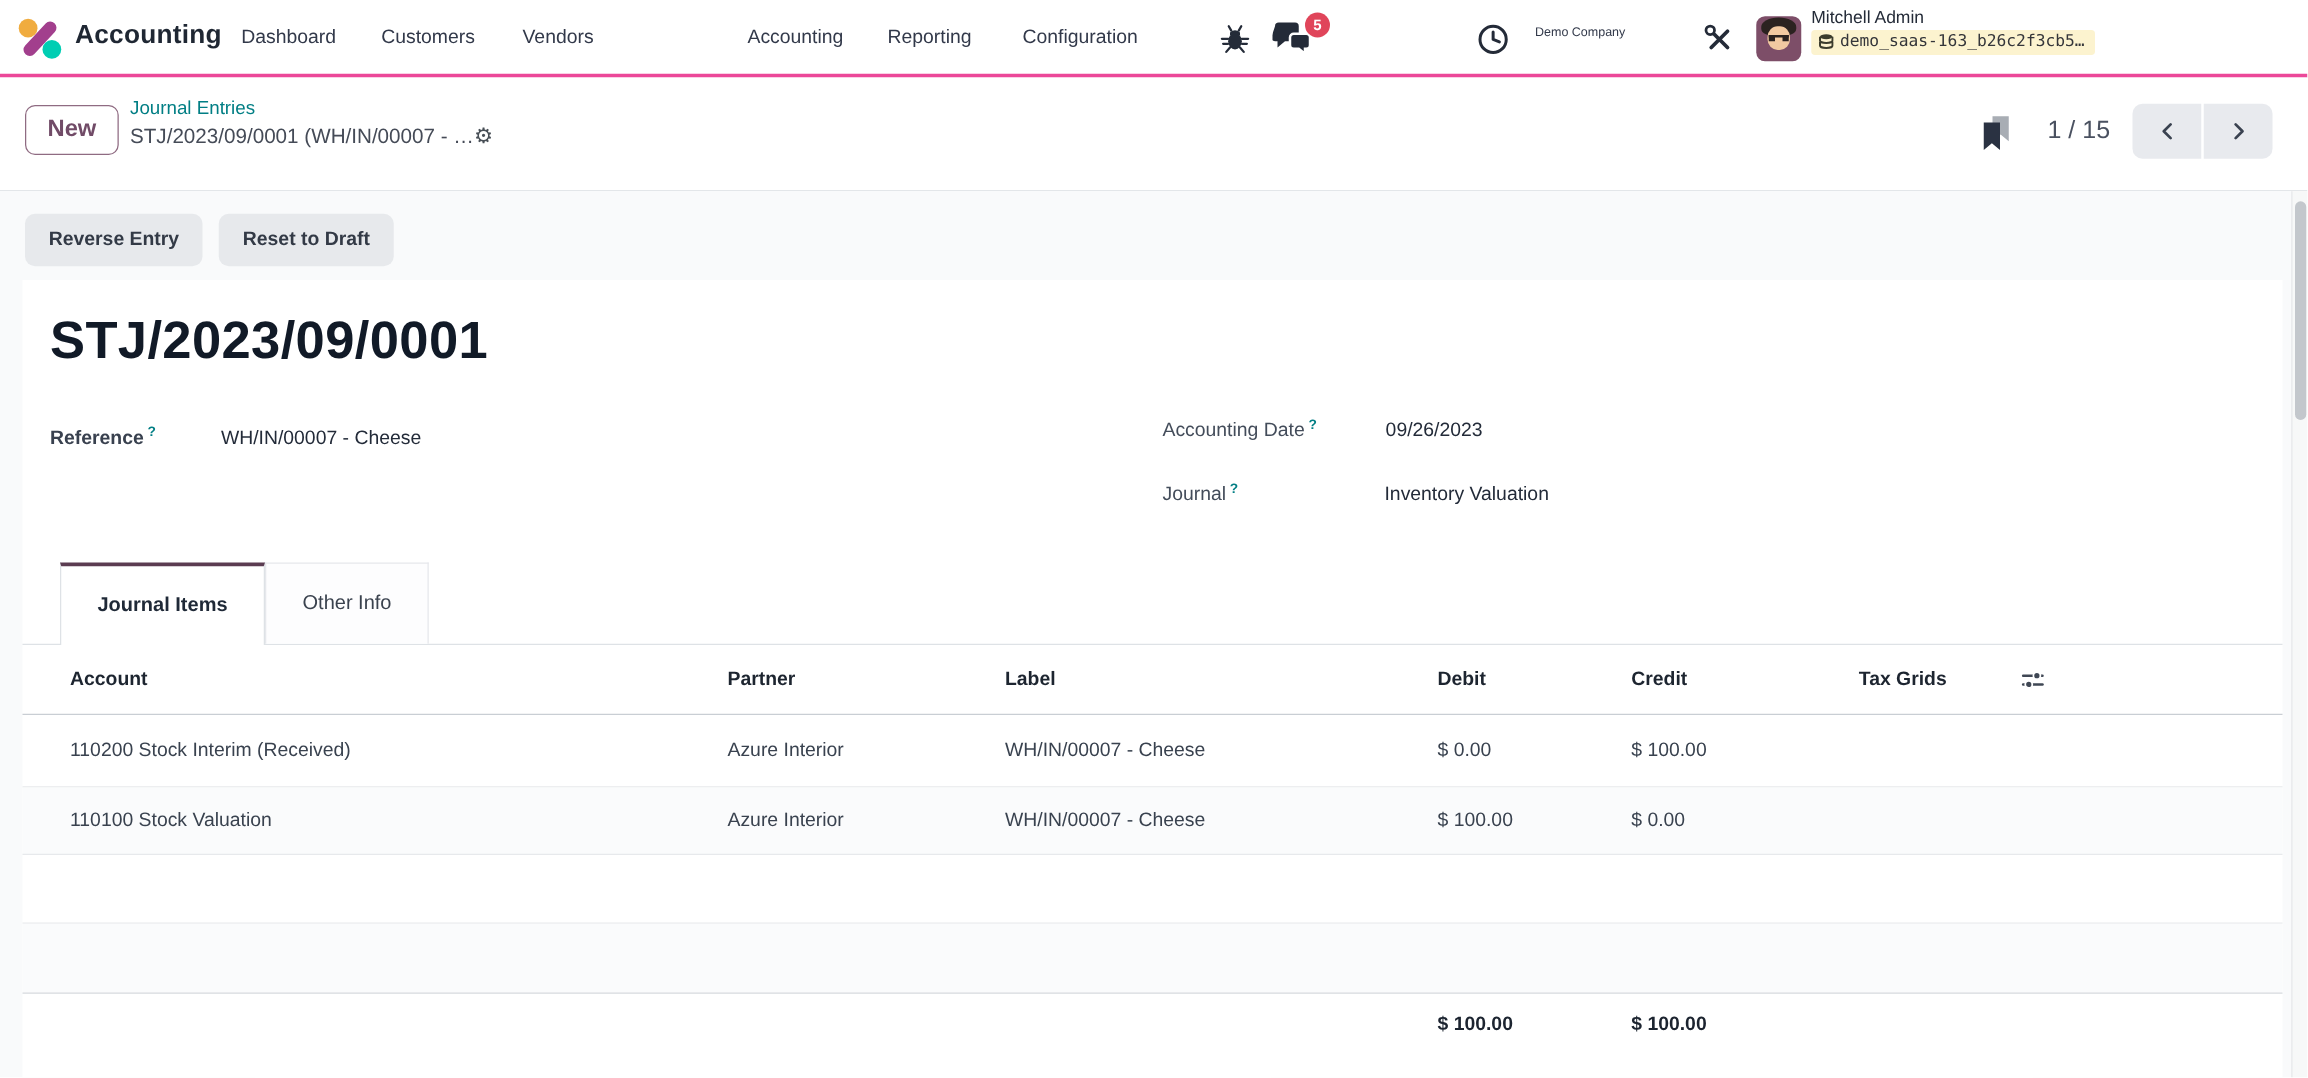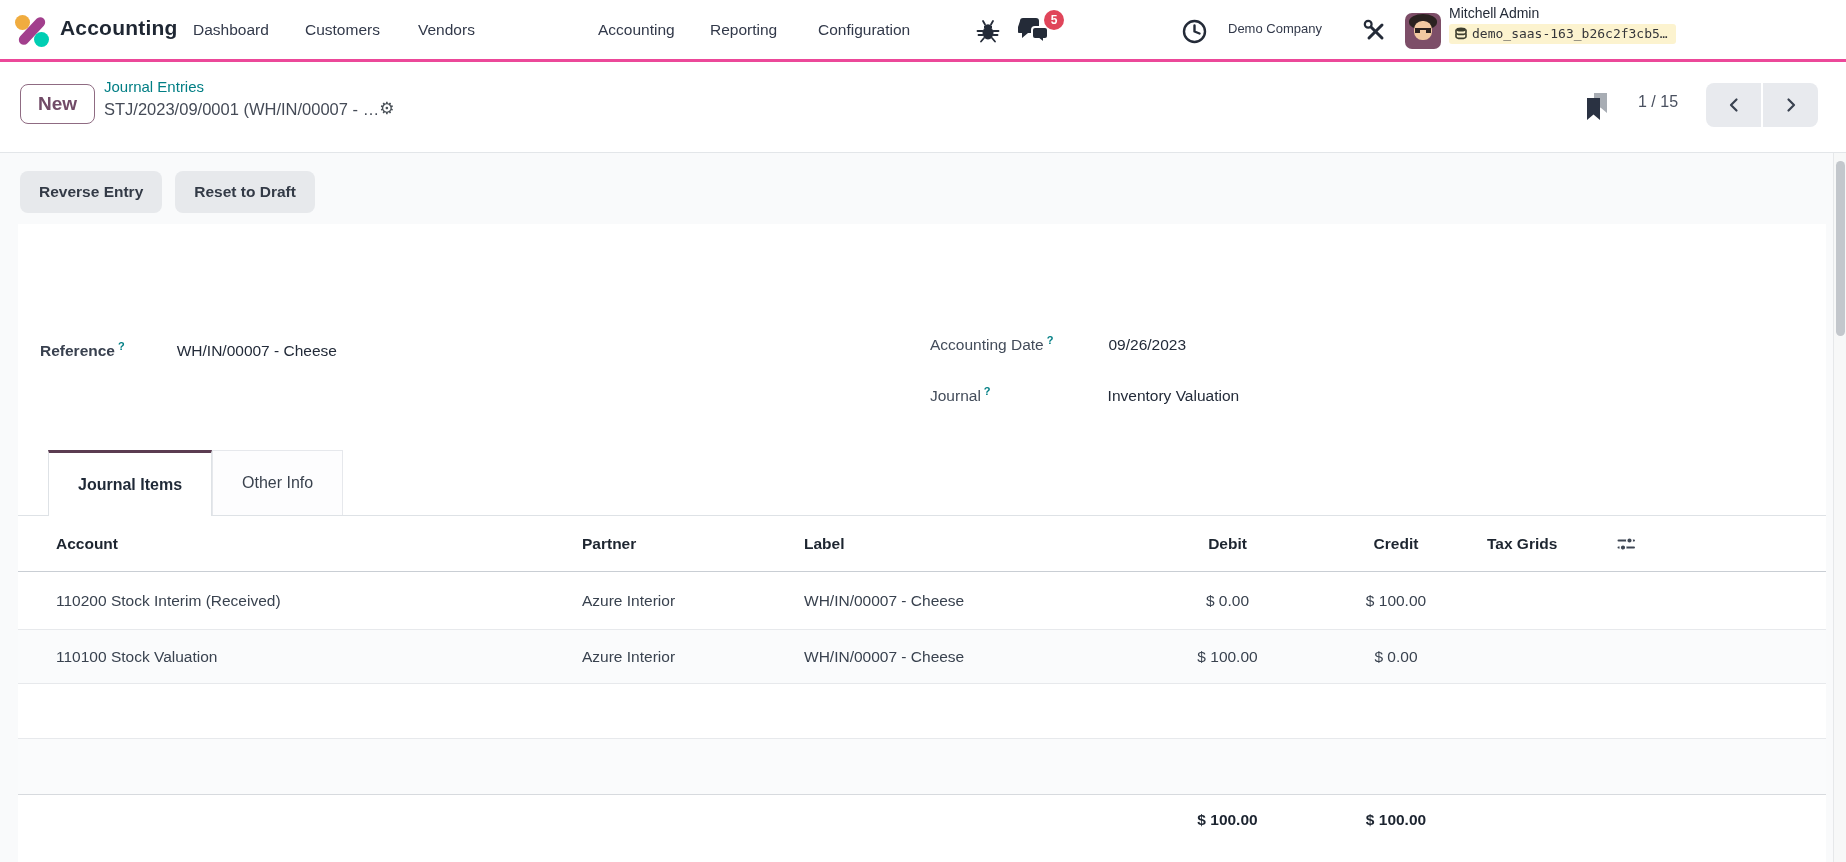--- a/index.html
+++ b/index.html
@@ -12,42 +12,42 @@
   .logo .dot-y { position:absolute; left:2px; top:3px; width:15px; height:15px; border-radius:50%; background:#f0ac3f; }
   .logo .dot-t { position:absolute; right:2px; bottom:3px; width:15px; height:15px; border-radius:50%; background:#00ceb3; }
   .logo .bar { position:absolute; left:2px; top:14px; width:34px; height:10px; border-radius:5px; background:#a23f8d; transform:rotate(-47deg); }
   .brand { position:absolute; left:60px; top:16px; font-size:21px; font-weight:600; color:#1f2733; letter-spacing:.2px; }
   .menu-item { position:absolute; top:21px; font-size:15.5px; color:#32394a; cursor:pointer; white-space:nowrap; }
   .mi-0{left:193px;} .mi-1{left:305px;} .mi-2{left:418px;} .mi-3{left:598px;} .mi-4{left:710px;} .mi-5{left:818px;}
   .tb-icon { position:absolute; cursor:pointer; }
   .icon-bug{left:975px; top:18px;} .icon-chat{left:1018px; top:17px;} .icon-clock{left:1181px; top:18px;} .icon-tools{left:1362px; top:18px;}
   .badge { position:absolute; left:26px; top:-7px; min-width:20px; height:20px; border-radius:10px; background:#e0455a; color:#fff;
            font-size:12px; font-weight:700; display:flex; align-items:center; justify-content:center; padding:0 5px; }
-  .company { position:absolute; left:1228px; top:21px; font-size:13px; color:#32394a; cursor:pointer; }
+  .company { position:absolute; left:1228px; top:21px; font-size:10px; color:#32394a; cursor:pointer; }
   .avatar { position:absolute; left:1405px; top:13px; width:36px; height:36px; border-radius:7px; background:#7d4e68; overflow:hidden; cursor:pointer; }
   .avatar .hair { position:absolute; left:4px; top:1px; width:28px; height:15px; border-radius:50% 50% 40% 40%; background:#2b2220; }
   .avatar .face { position:absolute; left:9px; top:8px; width:18px; height:19px; border-radius:45%; background:#f2c9a1; }
   .avatar .glasses { position:absolute; left:10px; top:15px; width:16px; height:5px; border-top:2px solid #2b2220; border-left:5px solid #2b2220; border-right:5px solid #2b2220; }
   .userblock { position:absolute; left:1449px; top:5px; cursor:pointer; }
   .username { font-size:14px; color:#242b38; }
   .dbpill { margin-top:3px; background:#fcf3cf; border-radius:3px; padding:2px 8px 3px 6px; display:inline-flex; align-items:center; gap:5px;
             font-family:"DejaVu Sans Mono", monospace; font-size:13px; color:#35363a; }
 
   
   .crumbbar { position:absolute; left:0; top:62px; width:1846px; height:91px; background:#fff; border-bottom:1px solid #e3e6e9; }
   .btn-new { position:absolute; left:20px; top:22px; height:40px; padding:0 17px; background:#fff; border:1px solid #82607630;
              outline:1px solid transparent; border:1px solid #8f6b82; border-radius:8px; color:#714B67; font-size:19px; font-weight:700;
              display:flex; align-items:center; cursor:pointer; }
   .crumbs { position:absolute; left:104px; top:16px; }
   .crumb-parent { font-size:15px; color:#017e84; cursor:pointer; font-weight:500; }
   .crumb-current-row { margin-top:5px; display:flex; align-items:flex-start; }
   .crumb-current { font-size:16.5px; color:#454b57; }
   .gear { font-size:17px; color:#495057; cursor:pointer; line-height:1; }
   .bookmark { position:absolute; left:1583px; top:30px; cursor:pointer; }
-  .pager-count { position:absolute; left:1638px; top:31px; font-size:16px; color:#4a5160; cursor:pointer; }
+  .pager-count { position:absolute; left:1638px; top:31px; font-size:20px; color:#4a5160; cursor:pointer; }
   .pager-group { position:absolute; left:1706px; top:21px; display:flex; }
   .pager-btn { width:55px; height:44px; background:#e8eaee; display:flex; align-items:center; justify-content:center; cursor:pointer; }
   .pager-prev { border-radius:8px 0 0 8px; margin-right:2px; }
   .pager-next { border-radius:0 8px 8px 0; }
 
   
   .statusbar { position:absolute; left:0; top:153px; width:1846px; height:71px; background:#f9fafb; }
   .sb-buttons { position:absolute; left:20px; top:18px; display:flex; gap:13px; }
   .sb-btn { height:42px; padding:0 19px; background:#e7e9ec; border-radius:8px; font-size:15.5px; font-weight:600; color:#333a46;
             display:flex; align-items:center; cursor:pointer; }
@@ -89,21 +89,21 @@
   .trow { display:grid; grid-template-columns:532px 225px 355px 155px 182px 120px 40px 1fr; padding-left:20px; align-items:center; }
   .thead { height:56px; border-bottom:1px solid #c9ced4; font-weight:700; color:#1d2530; font-size:15.5px; }
   .tr-1 { height:58px; border-bottom:1px solid #e7e9ec; font-size:15.5px; }
   .tr-2 { height:54px; border-bottom:1px solid #e7e9ec; background:#fafbfc; font-size:15.5px; }
   .tr-e1 { height:55px; border-bottom:1px solid #e7e9ec; }
   .tr-e2 { height:56px; border-bottom:1px solid #d7dade; background:#fafbfc; }
   .tfoot { height:67px; align-items:start; padding-top:16px; font-weight:700; color:#1c2430; font-size:15.5px; }
   .c-account { padding-left:18px; }
   .c-partner { padding-left:12px; }
   .c-label { padding-left:9px; }
-  .c-debit, .c-credit { text-align:center; }
+  .c-debit, .c-credit { text-align:left; }
   .c-tax { }
   .c-opt { display:flex; justify-content:center; }
   .cell { cursor:text; }
 
   
   .scrollbar { position:absolute; right:0; top:153px; width:13px; height:709px; background:#f7f8f8; border-left:1px solid #e6e8ea; }
   .scroll-thumb { position:absolute; left:2px; top:8px; width:9px; height:175px; background:#c3c7cc; border-radius:5px; cursor:grab; }
 
   svg { display:block; }
 </style>
@@ -207,20 +207,21 @@
 
 <div class="statusbar">
   <div class="sb-buttons">
     <div class="sb-btn">Reverse Entry</div>
     <div class="sb-btn">Reset to Draft</div>
   </div>
 </div>
 
 <div class="content-bg"></div>
 <div class="sheet">
+  <div class="doc-title">STJ/2023/09/0001</div>
 
   <div class="field-row fr-ref">
     <span class="f-label">Reference</span>
       <span class="f-help">?</span>
     <span class="f-value">WH/IN/00007 - Cheese</span>
   </div>
   <div class="field-row fr-date">
     <span class="f-label">Accounting Date</span>
       <span class="f-help">?</span>
     <span class="f-value">09/26/2023</span>

